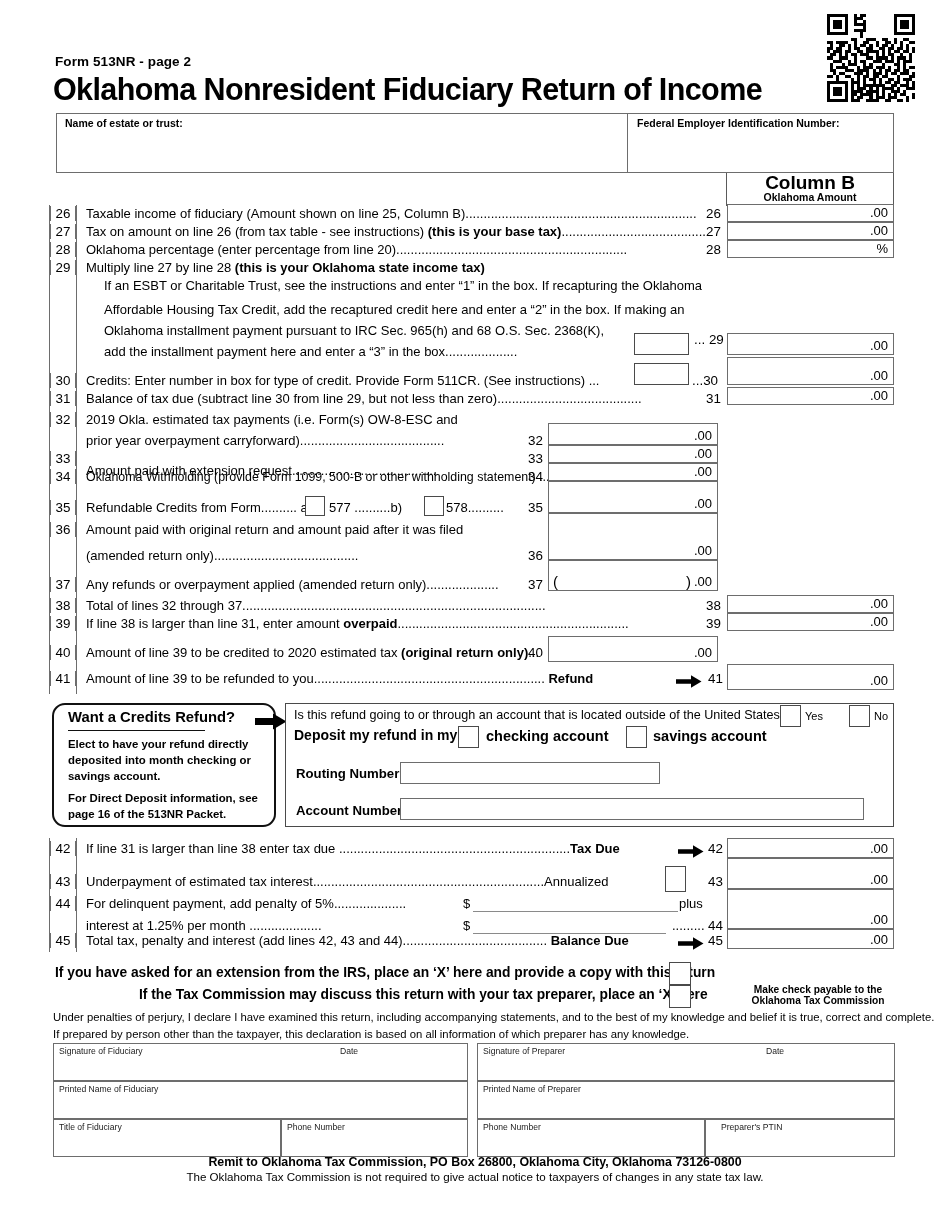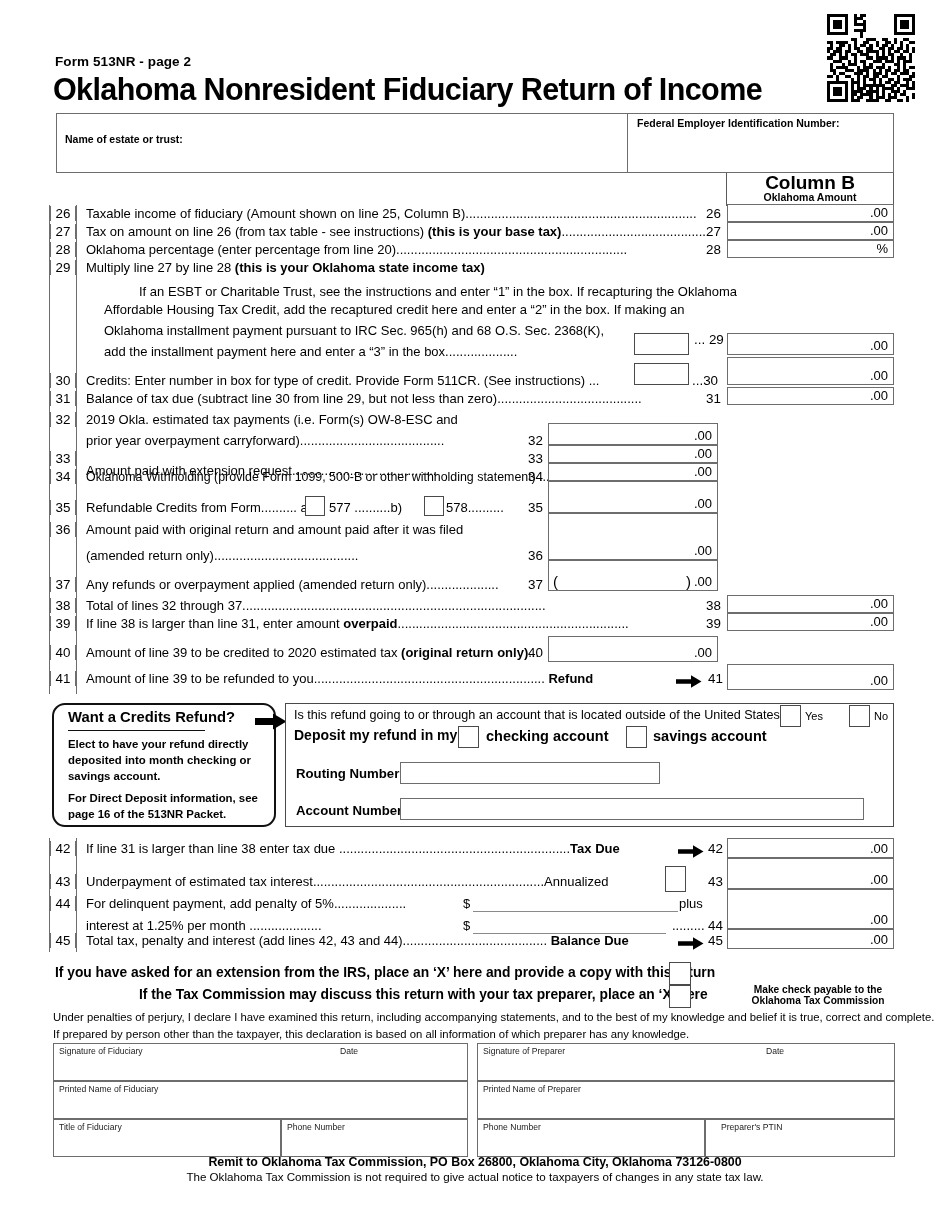--- a/index.html
+++ b/index.html
@@ -11,21 +11,21 @@
   .abs{position:absolute;}
   
   #form-id{left:55px;top:54px;font-size:13.5px;font-weight:bold;letter-spacing:.1px;}
   #page-title{left:53px;top:72px;font-size:30.5px;font-weight:bold;letter-spacing:-.6px;}
   #qr{left:827px;top:14px;width:88px;height:88px;}
   #qr svg{display:block;}
   
   #namebox{left:56px;top:113px;width:838px;height:60px;border:1.6px solid #6d6d6d;box-sizing:border-box;}
   #namedivider{left:627px;top:113px;width:0;height:60px;border-left:1.4px solid #6d6d6d;}
   .boxlabel{font-size:10.5px;font-weight:bold;}
-  #lbl-name{left:65px;top:117px;margin-top:16px;}
+  #lbl-name{left:65px;top:117px;}
   #lbl-fein{left:637px;top:117px;}
   
   #colb-box{left:726px;top:173px;width:168px;height:33px;border-left:1.6px solid #5a5a5a;border-right:1.6px solid #5a5a5a;box-sizing:border-box;}
   #colb-title{left:726px;top:172px;width:168px;text-align:center;font-size:19px;font-weight:bold;}
   #colb-sub{left:726px;top:191px;width:168px;text-align:center;font-size:10.5px;font-weight:bold;}
   
   .num{font-size:13.4px;}
   .txt{font-size:13px;white-space:nowrap;}
   .b{font-weight:bold;}
   .sm{font-size:11px;}
@@ -275,21 +275,21 @@
 </div>
 <div class="abs num" style="left:706px;top:242px;">28</div>
 <div class="abs amt" style="left:727px;top:240px;width:167px;height:18px;">
     <span class="cents">%</span>
   </div>
 
 <div class="abs lnbox" style="left:50px;top:260px;">29</div>
 <div class="abs txt" style="left:86px;top:260px;">
   <span>Multiply line 27 by line 28 </span><span class="b">(this is your Oklahoma state income tax)</span>
 </div>
-<div class="abs txt" style="left:104px;top:284px;margin-left:35px;">If an ESBT or Charitable Trust, see the instructions and enter “1” in the box. If recapturing the Oklahoma</div>
+<div class="abs txt" style="left:104px;top:278px;">If an ESBT or Charitable Trust, see the instructions and enter “1” in the box. If recapturing the Oklahoma</div>
 <div class="abs txt" style="left:104px;top:302px;">Affordable Housing Tax Credit, add the recaptured credit here and enter a “2” in the box. If making an</div>
 <div class="abs txt" style="left:104px;top:323px;text-align:center;">Oklahoma installment payment pursuant to IRC Sec. 965(h) and 68 O.S. Sec. 2368(K),</div>
 <div class="abs txt" style="left:104px;top:344px;">
   <span>add the installment payment here and enter a “3” in the box</span><span>....................</span>
 </div>
 <div class="abs sq" style="left:634px;top:333px;width:55px;height:22px;"></div>
 <div class="abs num" style="left:694px;top:332px;">...&nbsp;<span>29</span></div>
 <div class="abs amt" style="left:727px;top:333px;width:167px;height:22px;">
     <span class="cents">.00</span>
   </div>

